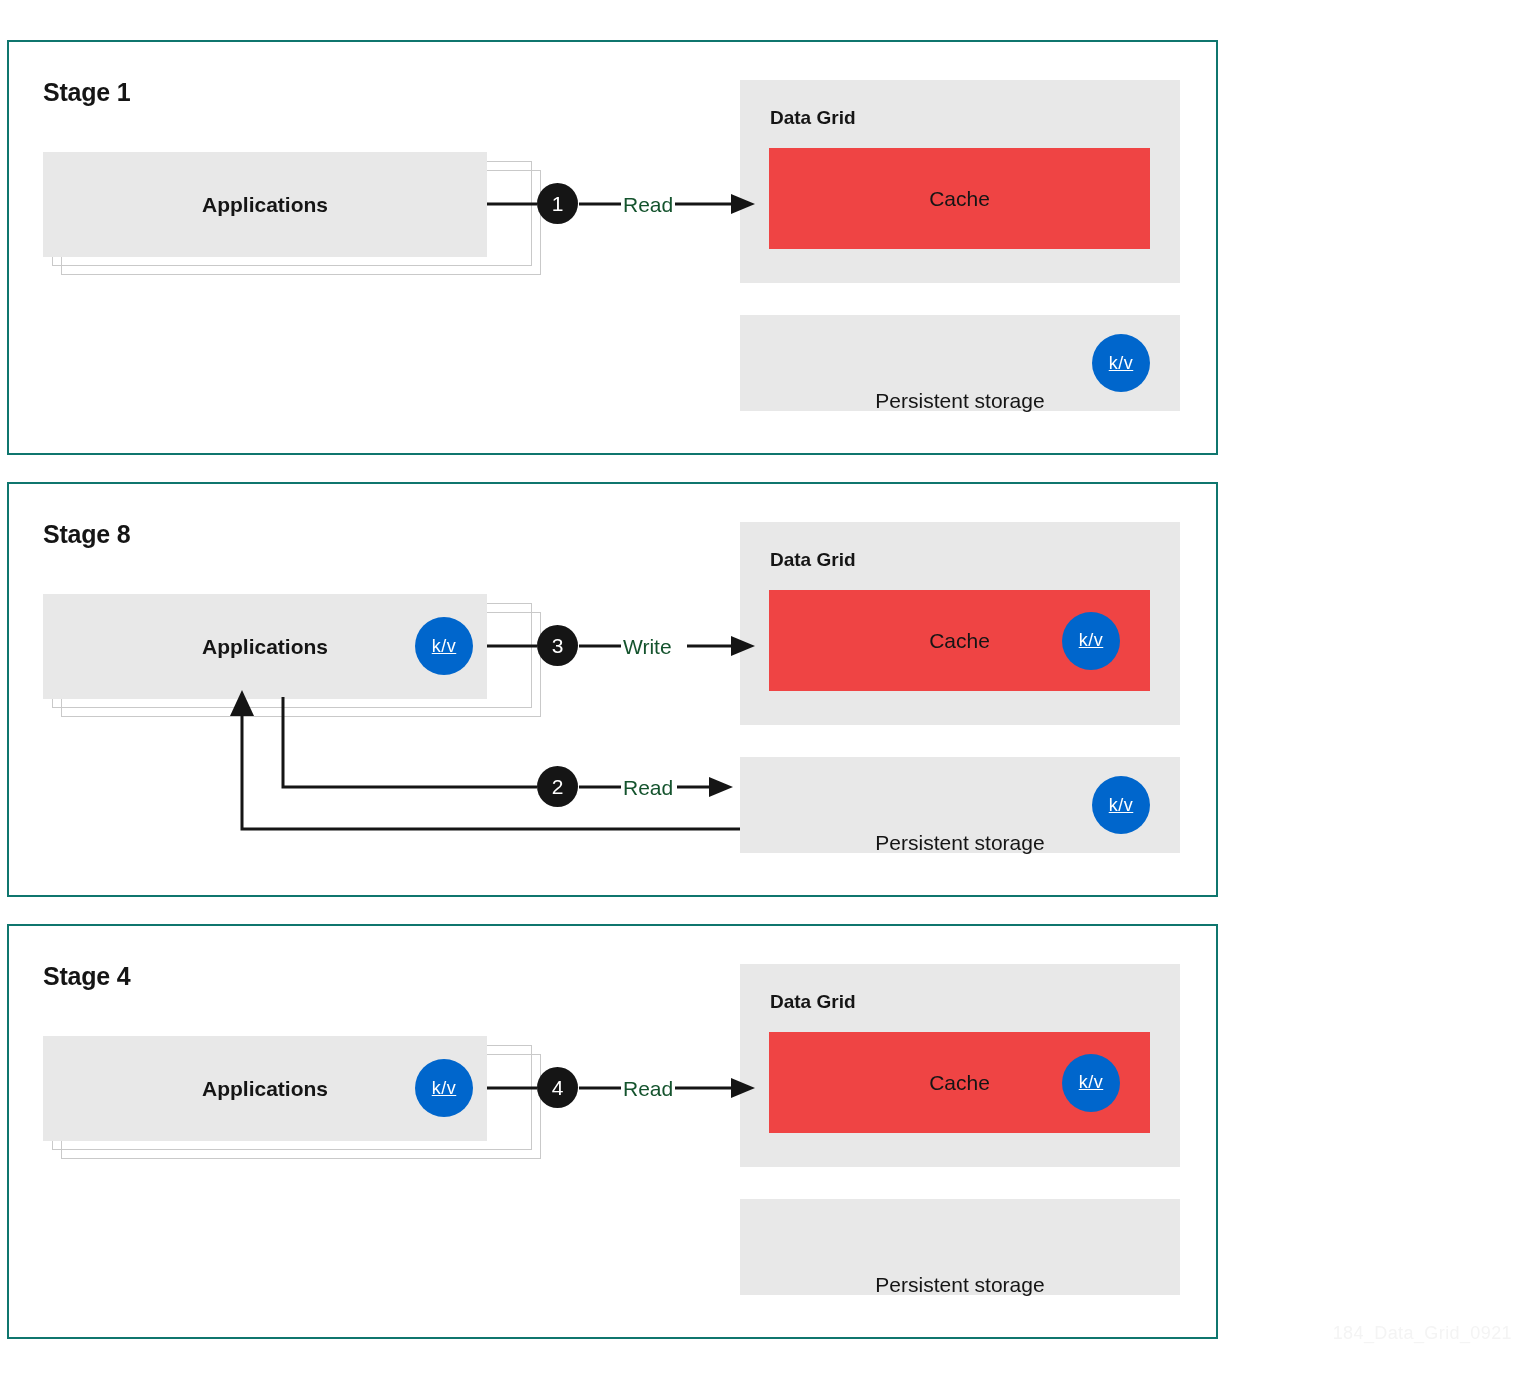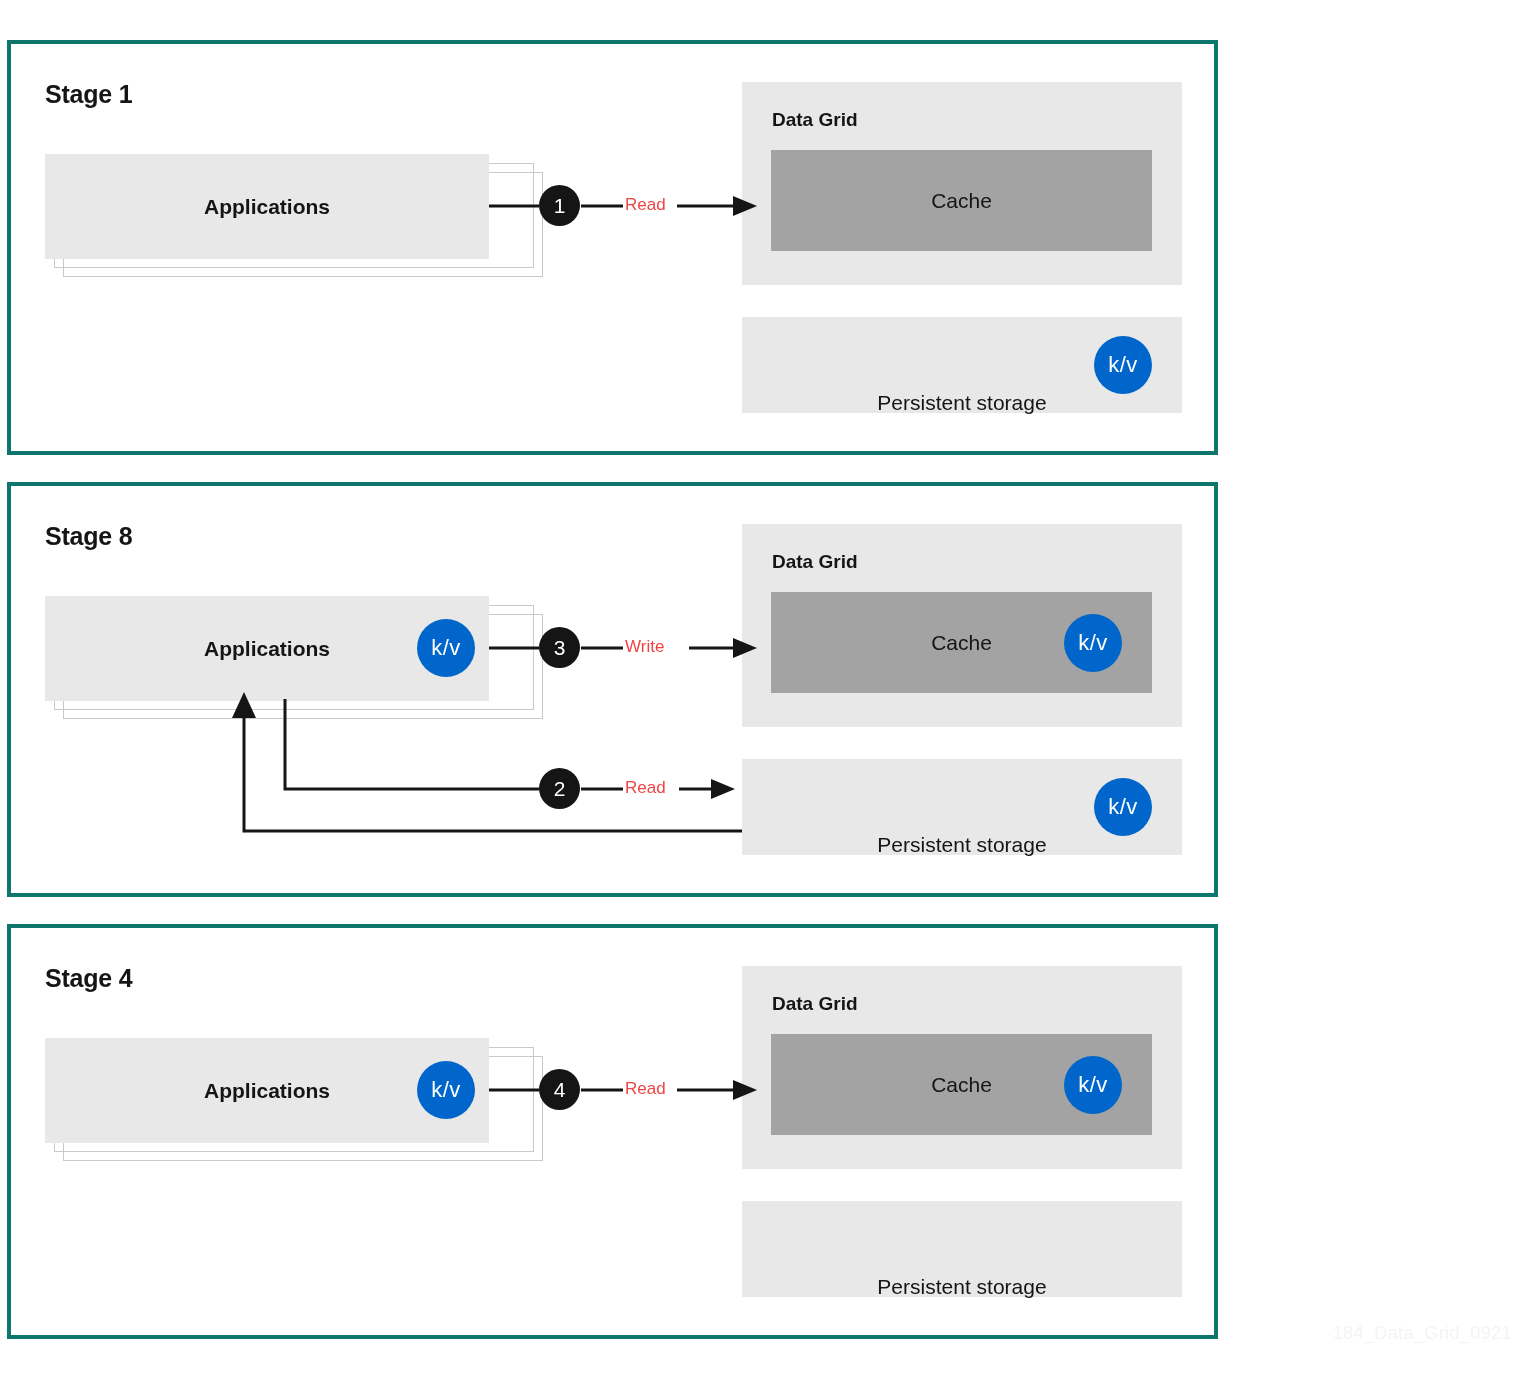--- a/index.html
+++ b/index.html
@@ -20,21 +20,21 @@
     left: 0; top: 0;
     width: 1520px;
     height: 1374px;
   }
 
   
   .stage-panel {
     position: absolute;
     left: 7px;
     width: 1211px;
-    border: 4px solid #0f766e;
+    border: 2px solid #0f766e;
     background: #ffffff;
     box-sizing: border-box;
   }
   #stage1-panel { top: 40px;  height: 415px; }
   #stage2-panel { top: 482px; height: 415px; }
   #stage3-panel { top: 924px; height: 415px; }
 
   .stage-title {
     position: absolute;
     left: 34px;
@@ -103,22 +103,23 @@
 
   
   .kv-badge {
     position: absolute;
     border-radius: 50%;
     background: #0066cc;
     color: #ffffff;
     display: flex;
     align-items: center;
     justify-content: center;
-    font-size: 22px;
+    font-size: 18px;
     letter-spacing: 0.5px;
+    text-decoration: underline;
   }
   .kv-apps {
     width: 58px; height: 58px;
     right: 14px; top: 23px;
   }
   .kv-right {
     width: 58px; height: 58px;
     right: 30px; top: 50%;
     margin-top: -29px;
   }
@@ -143,21 +144,21 @@
     font-weight: bold;
     color: #151515;
     white-space: nowrap;
   }
   .cache-box {
     position: absolute;
     left: 29px;
     top: 68px;
     width: 381px;
     height: 101px;
-    background: #a3a3a3;
+    background: #ef4444;
   }
   .cache-label {
     position: absolute;
     left: 0; top: 0;
     width: 100%; height: 100%;
     display: flex;
     align-items: center;
     justify-content: center;
     font-size: 21px;
     color: #151515;
@@ -207,22 +208,22 @@
     background: #151515;
     color: #ffffff;
     display: flex;
     align-items: center;
     justify-content: center;
     font-size: 21px;
     font-weight: 500;
   }
   .conn-label {
     position: absolute;
-    font-size: 17px;
-    color: #ef4444;
+    font-size: 21px;
+    color: #14532d;
     white-space: nowrap;
   }
 
   
   .watermark {
     position: absolute;
     right: 8px;
     bottom: 30px;
     font-size: 18px;
     color: #f4f4f4;

